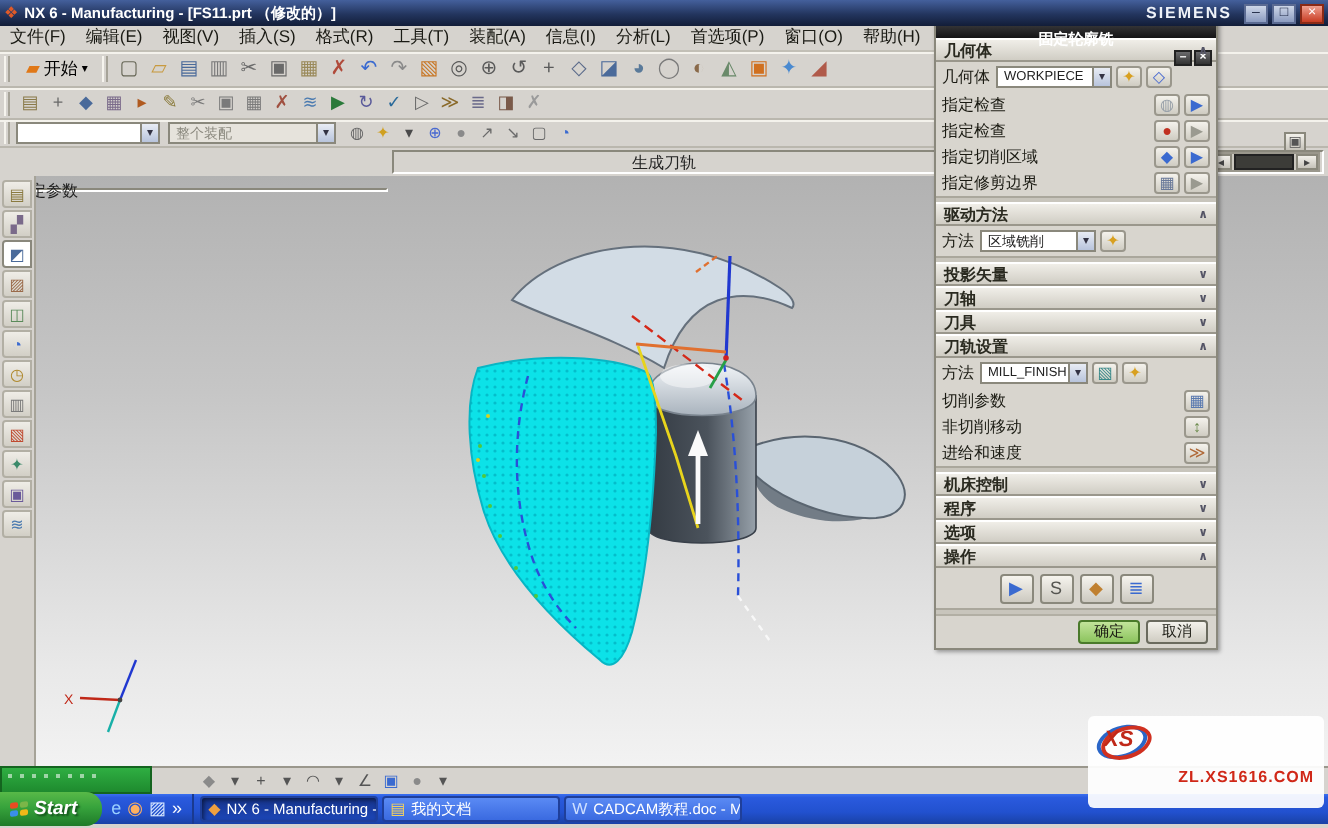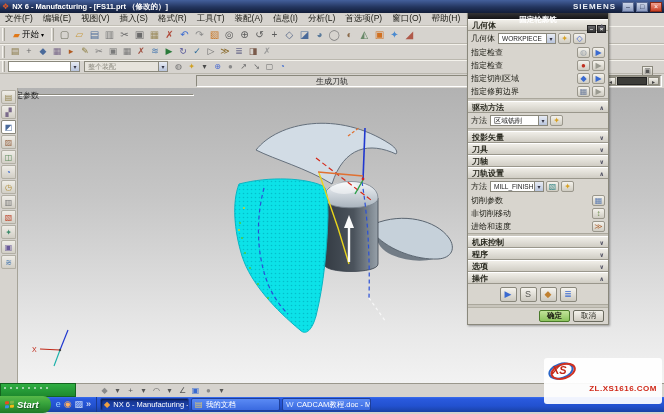--- a/index.html
+++ b/index.html
@@ -98,21 +98,21 @@
     font-size:8px; background:linear-gradient(180deg,#f4f2ec,#cfccc2); border:1px solid #9a978c; border-radius:2px; }
   .dlg-combo { width:58px; height:11px; margin-left:3px; }
   .dlg-gap { height:3px; background:#c8c5bc; border-top:1px solid #aaa79c; }
   .actions-row { height:20px; display:flex; align-items:center; justify-content:center; gap:3px; background:#d8d5ce; }
   .act-btn { width:17px; height:15px; display:inline-flex; align-items:center; justify-content:center; font-size:9px;
     background:linear-gradient(180deg,#f6f4ee,#ccc9c0); border:1px solid #8a887c; border-radius:2px; }
   .dlg-buttons { height:17px; display:flex; align-items:center; justify-content:flex-end; gap:3px; padding:0 4px;
     background:#d8d5ce; border-top:1px solid #b2afa4; }
   .okcancel { height:12px; font-size:7.5px; padding:0 7px; border:1px solid #6a6a5e; border-radius:2px;
     background:linear-gradient(180deg,#f4f2ec,#cfccc2); color:#1a1a12; display:flex; align-items:center; }
-  .okcancel.ok { background:linear-gradient(180deg,#c2e49a,#8cc45e); border-color:#4a7a2a; font-weight:bold; }
+  .okcancel.ok { background:linear-gradient(180deg,#c2e49a,#8cc45e); border-color:#4a7a2a; font-weight:normal; }
 
   
   .taskbar { position:absolute; left:0; top:397px; width:664px; height:15px; z-index:90;
     background:linear-gradient(180deg,#3a6ff0 0%,#2a5ade 12%,#2251cf 60%,#1941a5 100%); display:flex; align-items:center; }
   .start { height:17px; display:flex; align-items:center; gap:3px; padding:0 12px 0 5px;
     background:linear-gradient(180deg,#58b948 0%,#37a33c 45%,#1e7a28 100%); border-radius:0 8px 8px 0;
     color:#fff; font-weight:bold; font-style:italic; font-size:9.5px; text-shadow:1px 1px 1px #14541c; }
   .flag { display:grid; grid-template-columns:4px 4px; grid-template-rows:3px 3px; gap:1px; transform:skewY(-6deg); }
   .flag-sq { width:4px; height:3px; border-radius:1px; }
   .quick { display:flex; align-items:center; gap:3px; padding:0 5px; border-right:1px solid #1a3a90; height:100%; }
@@ -429,25 +429,25 @@
       <span class="mini-btn" style="color:#d8a020">✦</span>
     </div>
 
     <div class="dlg-gap"></div>
     <div>
         <div class="dlg-header">
         <span>投影矢量</span>
         <span class="hdr-caret">∨</span>
       </div>
         <div class="dlg-header">
+        <span>刀轴</span>
+        <span class="hdr-caret">∨</span>
+      </div>
+        <div class="dlg-header">
         <span>刀具</span>
-        <span class="hdr-caret">∨</span>
-      </div>
-        <div class="dlg-header">
-        <span>刀轴</span>
         <span class="hdr-caret">∨</span>
       </div>
       </div>
 
     <div class="dlg-header">
       <span>刀轨设置</span>
       <span class="hdr-caret">∧</span>
     </div>
     <div class="dlg-row tall">
       <span class="dlg-label">方法</span>

